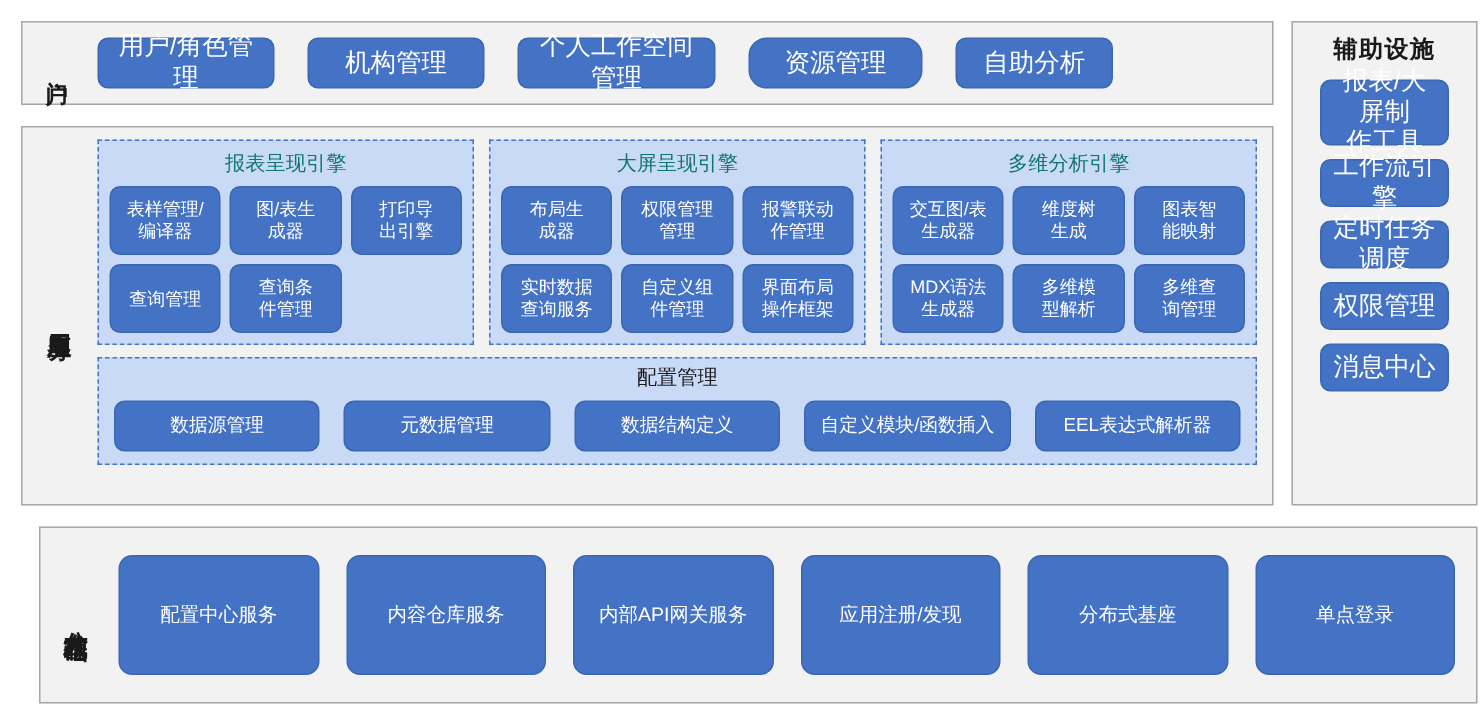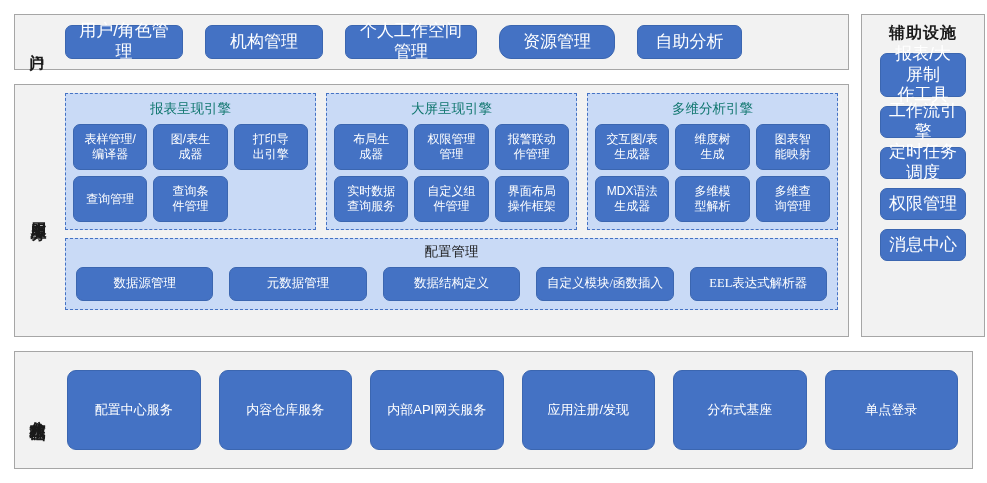--- a/index.html
+++ b/index.html
@@ -161,26 +161,25 @@
     margin: 1px 0 5px 0;
     user-select: none;
   }
   #config-row {
     display: flex;
     align-items: center;
     justify-content: space-between;
     gap: 16px;
     width: 100%;
     flex: 1 1 auto;
-    font-family: Liberation Serif, serif;
   }
   #config-row .btn { flex: 1 1 0; height: 34px; font-size: 12.5px; }
 
   
-  #dist-panel { left: 14px; top: 351px; width: 959px; height: 118px; }
+  #dist-panel { left: 26px; top: 351px; width: 959px; height: 118px; }
   #dist-panel .panel-label { width: 44px; font-size: 16px; }
   #dist-row {
     display: flex;
     align-items: center;
     justify-content: space-between;
     gap: 18px;
     width: 100%;
     padding: 0 14px 0 8px;
   }
   #dist-row .btn {

